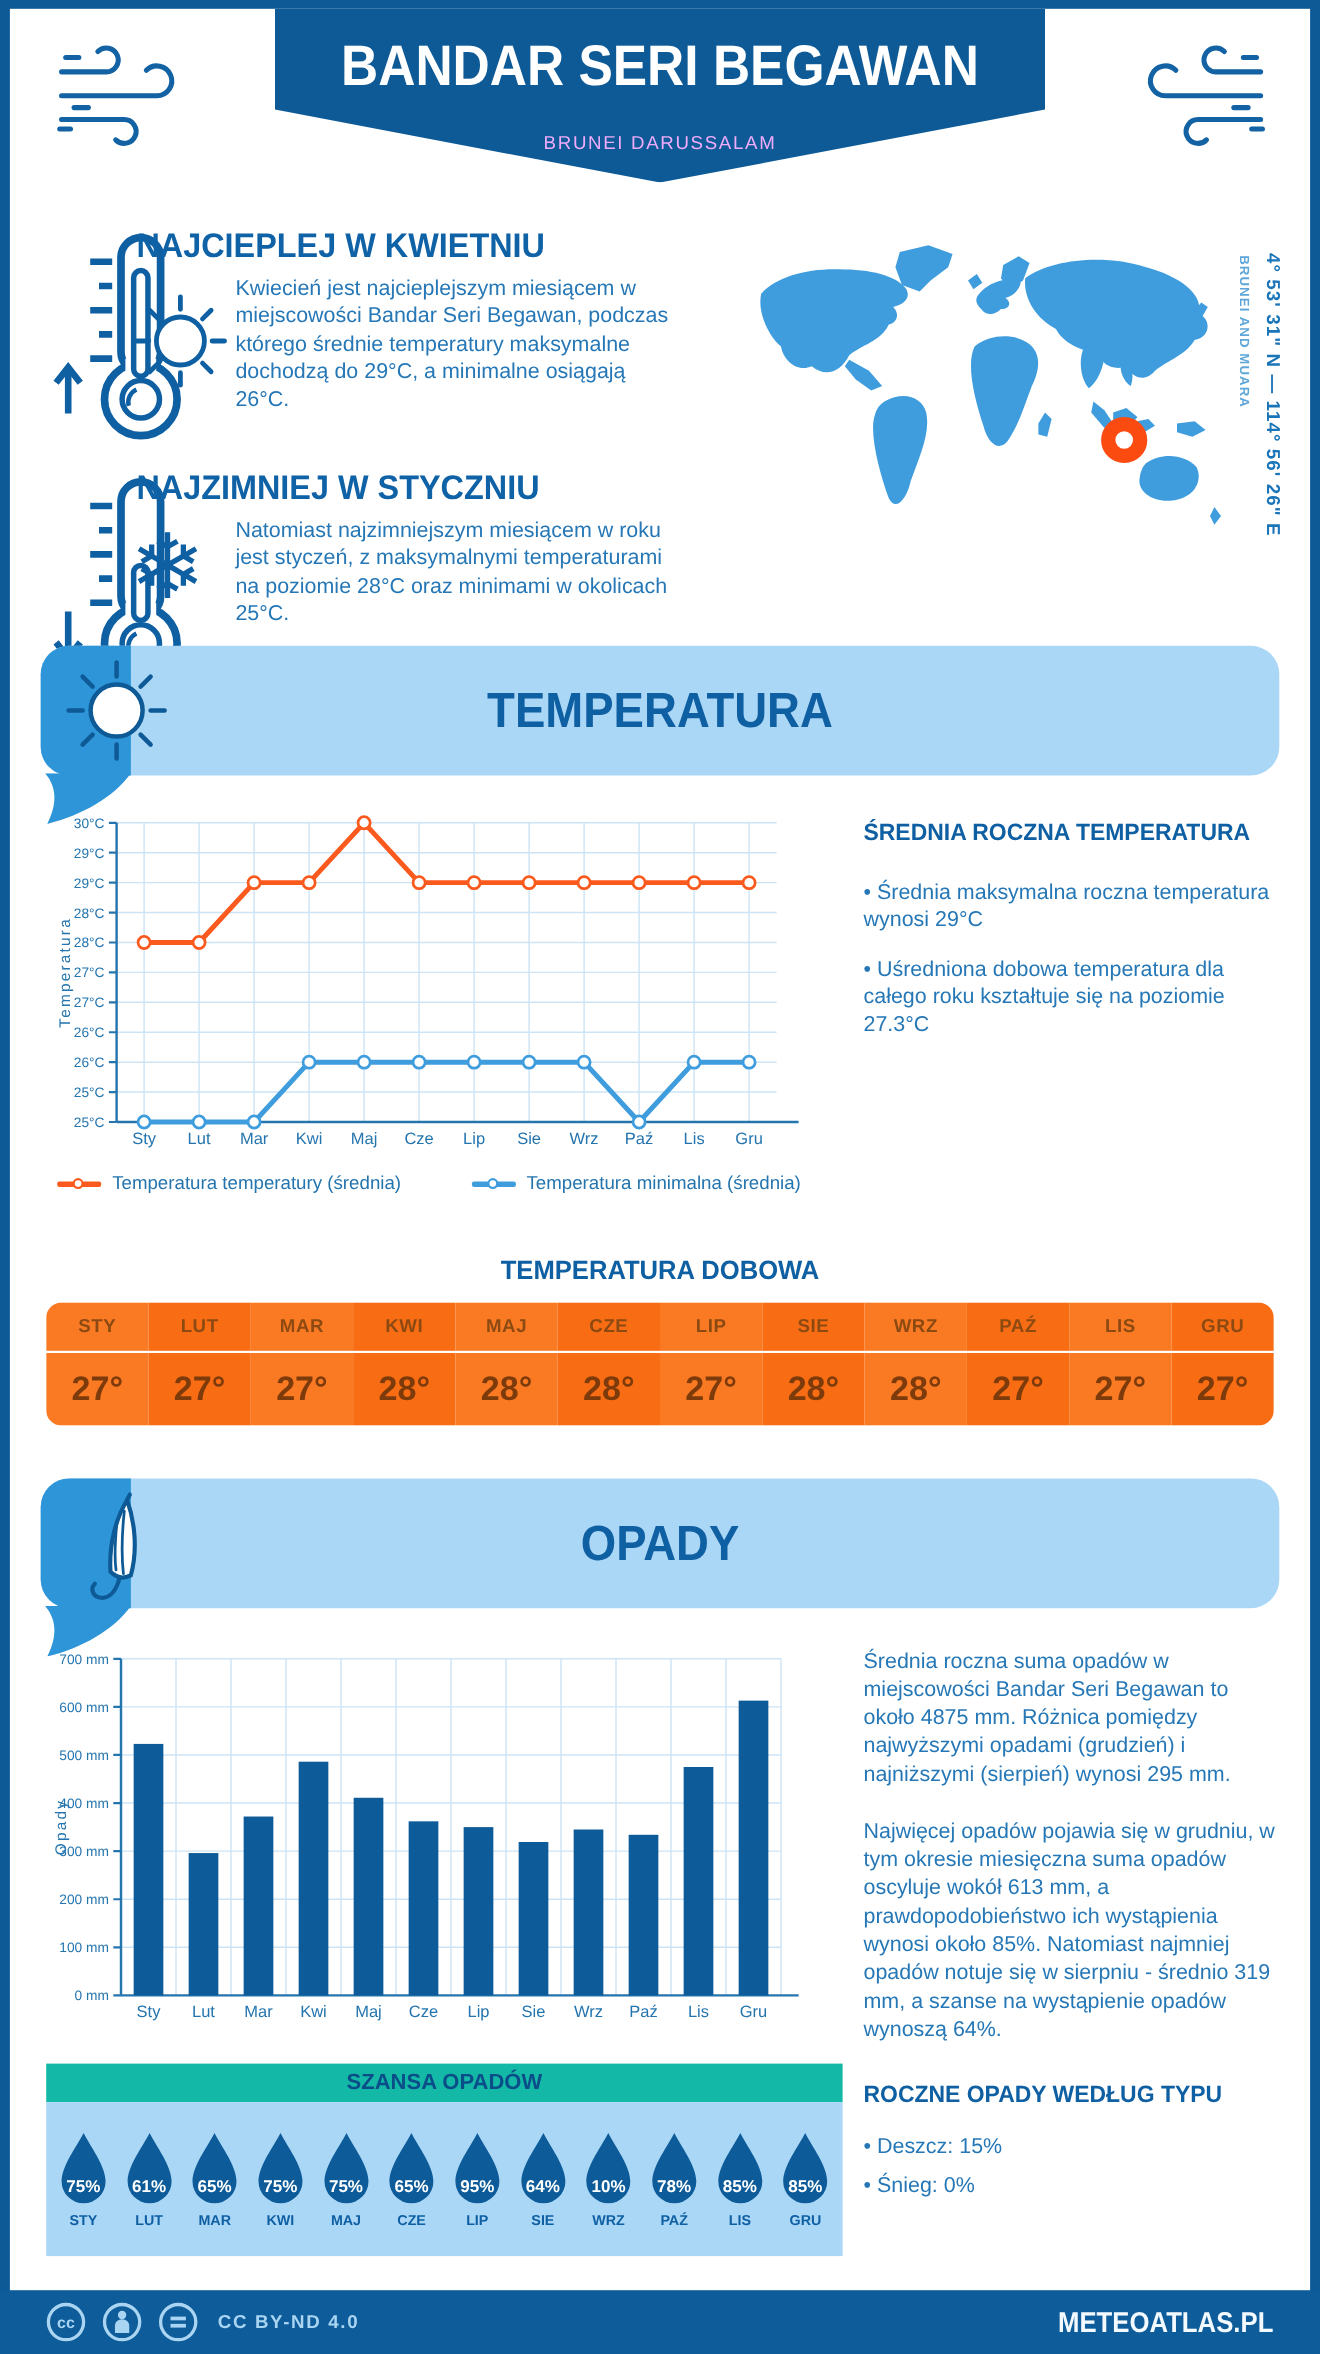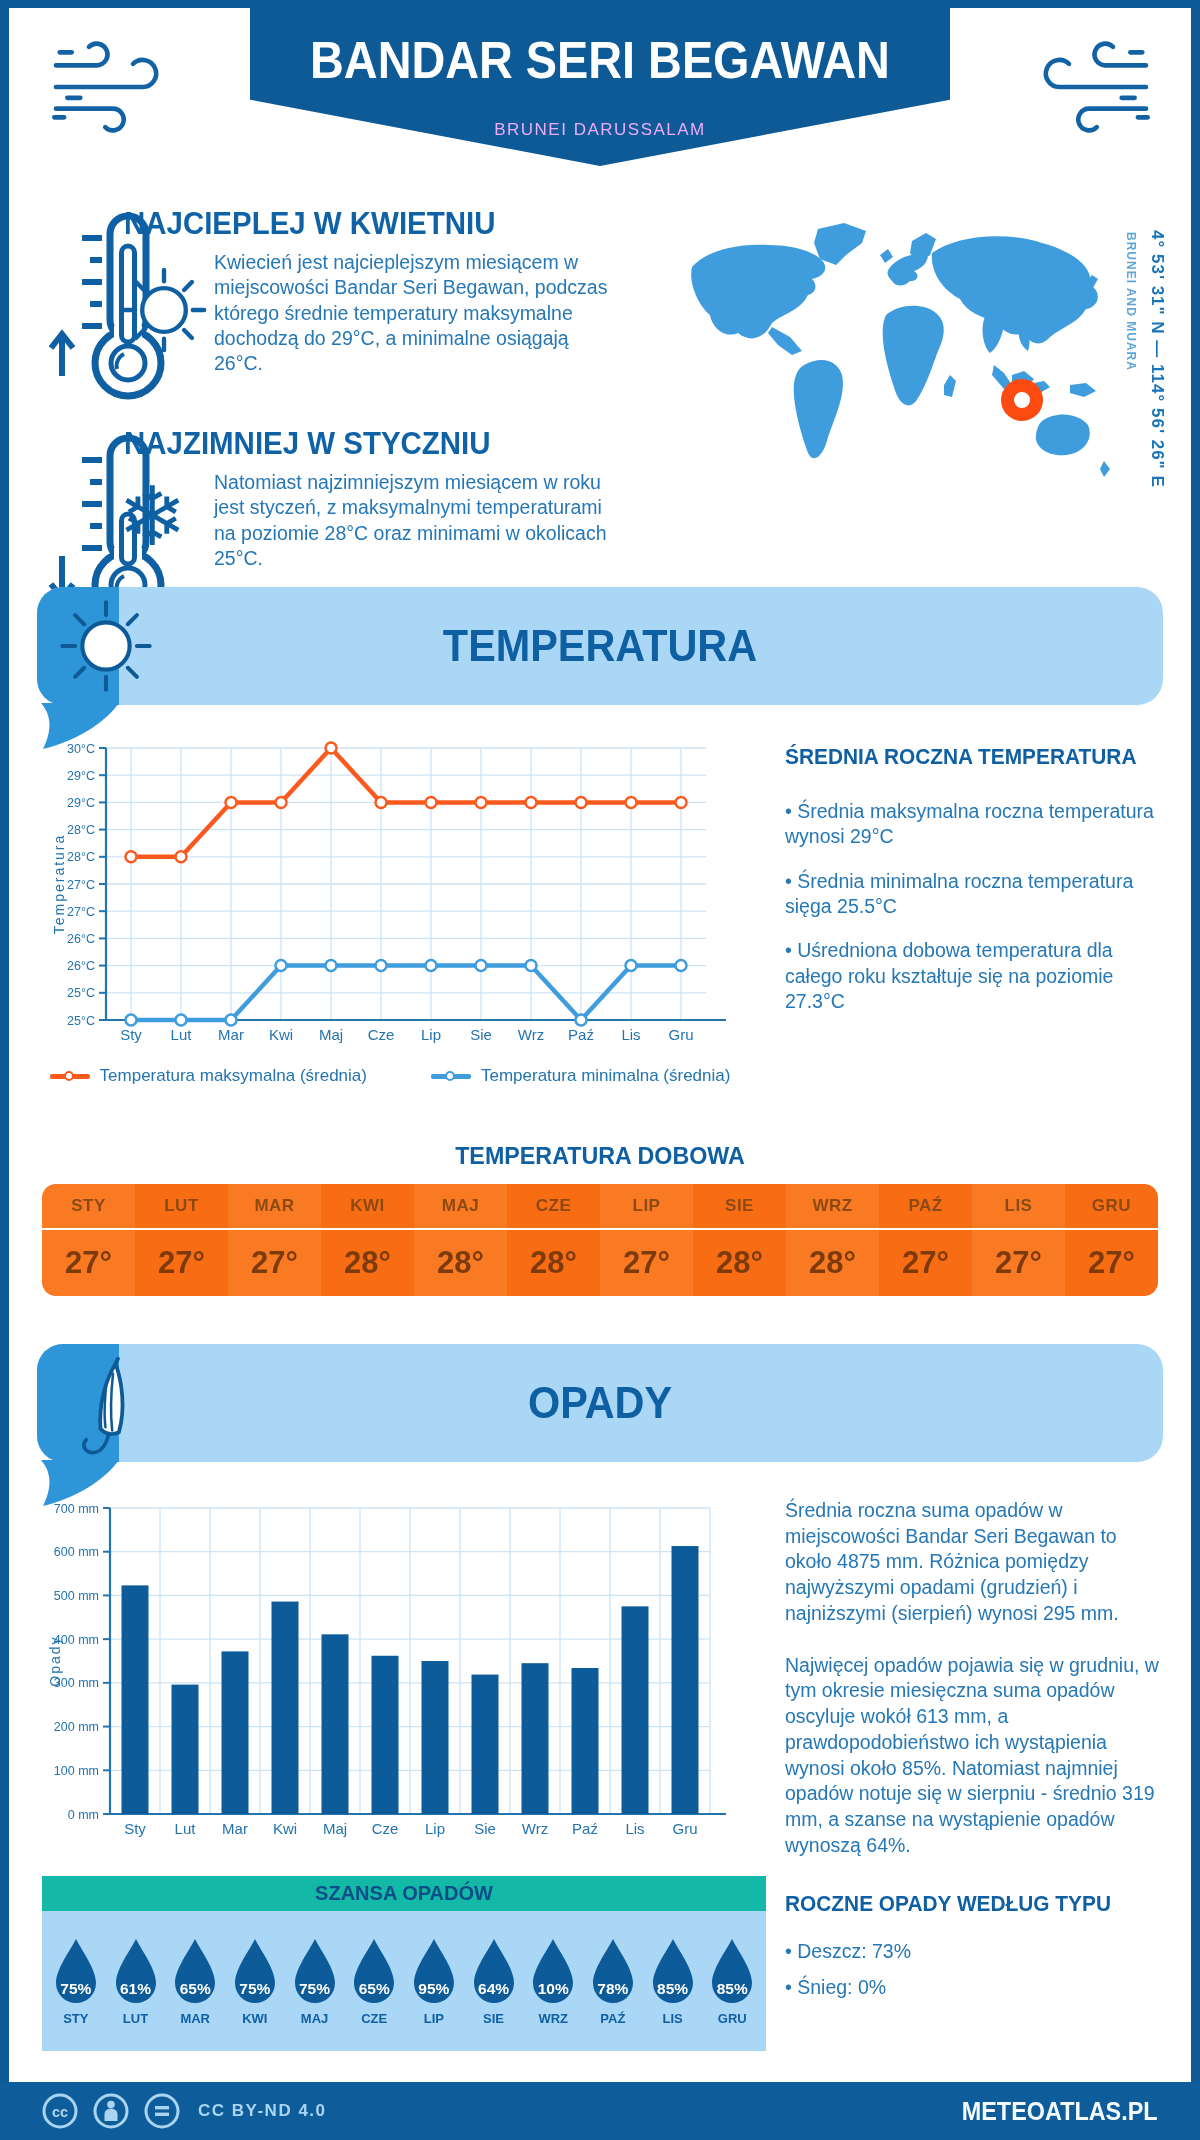--- a/index.html
+++ b/index.html
@@ -311,34 +311,33 @@
       <circle cx="533" cy="282" r="5.5" fill="#fff" stroke="#3f9dde" stroke-width="2.5"></circle>
       <circle cx="583" cy="227.6" r="5.5" fill="#fff" stroke="#3f9dde" stroke-width="2.5"></circle>
       <circle cx="633" cy="227.6" r="5.5" fill="#fff" stroke="#3f9dde" stroke-width="2.5"></circle>
       <text x="16" y="146" text-anchor="middle" font-size="14" fill="#2474ae" letter-spacing="2" transform="rotate(-90 16 146)">Temperatura</text>
     </svg>
   <div id="temp-legend" class="abs chart-legend" style="left:48px;top:1066px;width:684px;">
       <div class="lg-item">
         <span class="lg-line" style="background: rgb(251, 90, 31);">
           <span class="lg-dot" style="border-color: rgb(251, 90, 31);"></span>
         </span>
-        <span>Temperatura maksymalna (średnia)</span>
+        <span>Temperatura temperatury (średnia)</span>
       </div>
       <div class="lg-item">
         <span class="lg-line" style="background: rgb(63, 157, 222);">
           <span class="lg-dot" style="border-color: rgb(63, 157, 222);"></span>
         </span>
         <span>Temperatura minimalna (średnia)</span>
       </div>
     </div>
 
   <div class="abs panel-h" style="left:785px;top:745px;">ŚREDNIA ROCZNA TEMPERATURA</div>
   <div id="annual-bullets" class="abs" style="left:785px;top:788px;width:378px;">
       <p class="bullet">Średnia maksymalna roczna temperatura wynosi 29°C</p>
-      <p class="bullet">Średnia minimalna roczna temperatura sięga 25.5°C</p>
       <p class="bullet">Uśredniona dobowa temperatura dla całego roku kształtuje się na poziomie 27.3°C</p>
     </div>
 
   <div class="abs daily-title">TEMPERATURA DOBOWA</div>
   <div class="abs daily-table">
     <div id="daily-months" class="daily-row hdr">
         <div class="daily-cell c0">STY</div>
         <div class="daily-cell c1">LUT</div>
         <div class="daily-cell c0">MAR</div>
         <div class="daily-cell c1">KWI</div>
@@ -451,21 +450,21 @@
       <text x="641" y="338" text-anchor="middle" font-size="15" fill="#2474ae">Gru</text>
       <text x="16" y="165" text-anchor="middle" font-size="14" fill="#2474ae" letter-spacing="2" transform="rotate(-90 16 165)">Opady</text>
     </svg>
 
   <div id="precip-paras" class="abs" style="left:785px;top:1498px;width:380px;">
       <p class="para">Średnia roczna suma opadów w miejscowości Bandar Seri Begawan to około 4875 mm. Różnica pomiędzy najwyższymi opadami (grudzień) i najniższymi (sierpień) wynosi 295 mm.</p>
       <p class="para">Najwięcej opadów pojawia się w grudniu, w tym okresie miesięczna suma opadów oscyluje wokół 613 mm, a prawdopodobieństwo ich wystąpienia wynosi około 85%. Natomiast najmniej opadów notuje się w sierpniu - średnio 319 mm, a szanse na wystąpienie opadów wynoszą 64%.</p>
     </div>
   <div class="abs panel-h" style="left:785px;top:1892px;">ROCZNE OPADY WEDŁUG TYPU</div>
   <div id="type-bullets" class="abs" style="left:785px;top:1928px;width:380px;">
-      <p class="bullet" style="margin-bottom: 7px;">Deszcz: 73%</p>
+      <p class="bullet" style="margin-bottom: 7px;">Deszcz: 15%</p>
       <p class="bullet" style="margin-bottom: 7px;">Śnieg: 0%</p>
     </div>
 
   <div class="abs szansa">
     <div class="szansa-hdr">SZANSA OPADÓW</div>
     <div id="drops" class="szansa-body">
         <div class="drop-col">
           <div class="drop-wrap"><svg width="48" height="70" viewBox="0 0 48 70">
               <path d="M24 2 C18 14 4 32 4 46 A20 20 0 0 0 44 46 C44 32 30 14 24 2 Z" fill="#0d5c99"></path>
             </svg><span class="drop-pct">75%</span></div>

